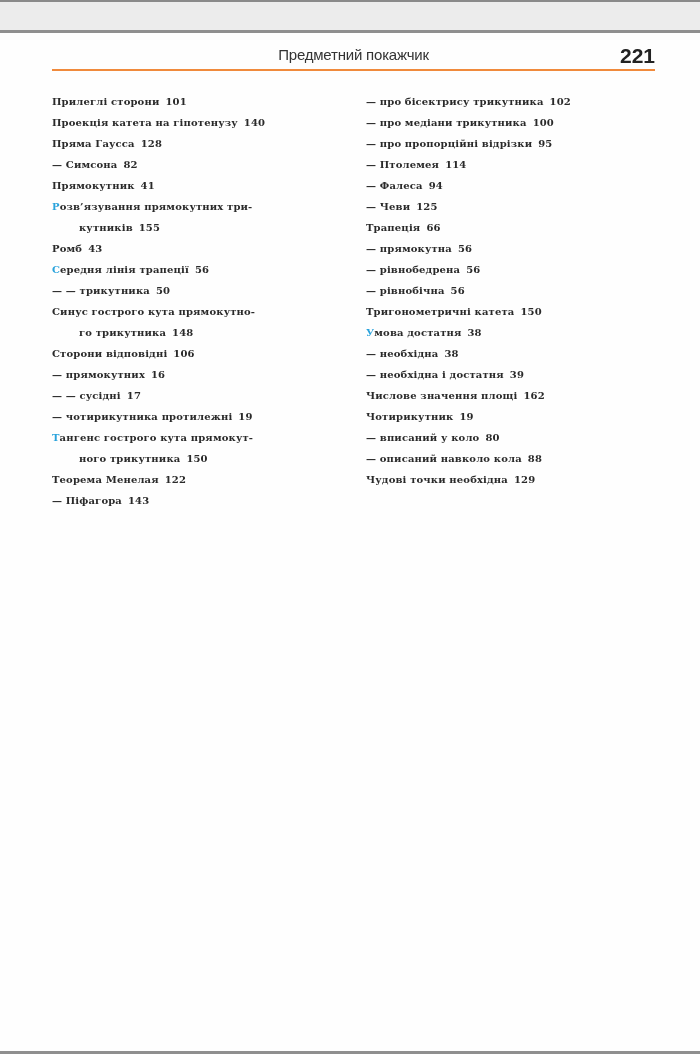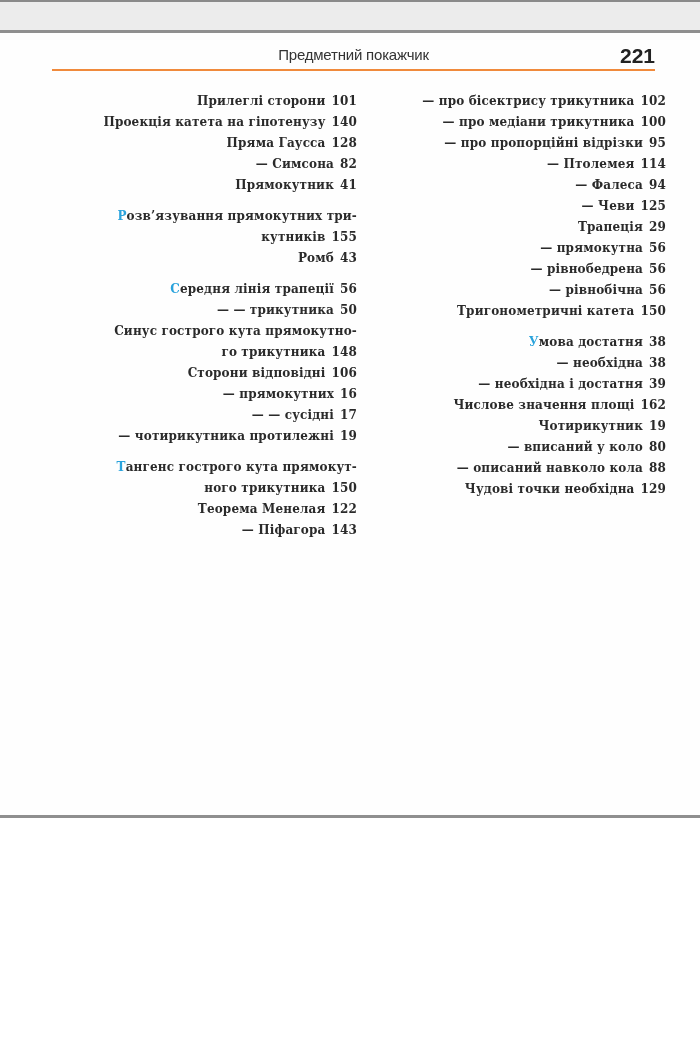--- a/index.html
+++ b/index.html
@@ -6,21 +6,21 @@
       margin: 0;
       padding: 0;
       width: 700px;
       height: 1054px;
       background: #ffffff;
       overflow: hidden;
     }
     .viewer {
       position: relative;
       width: 700px;
-      height: 818px;
+      height: 1054px;
       background: #fefefe;
     }
     .top-bar {
       position: absolute;
       left: 0; top: 0;
       width: 700px;
       height: 33px;
       background: #ececec;
       border-top: 2px solid #8a8a8a;
       border-bottom: 3px solid #8f8f8f;
@@ -64,37 +64,35 @@
       top: -1px;
       font-family: "Liberation Sans", sans-serif;
       font-size: 21px;
       font-weight: bold;
       color: #222222;
     }
     .column {
       position: absolute;
       top: 58px;
       font-family: "DejaVu Serif", serif;
-      font-size: 12px;
+      font-size: 10px;
       font-weight: bold;
       color: #2a2a2a;
       line-height: 21px;
       letter-spacing: 0.15px;
-      text-align: right;
     }
     .col-left { left: 52px; width: 305px; }
     .col-right { left: 366px; width: 300px; }
     .entry {
       white-space: nowrap;
     }
     .entry.cont {
       padding-left: 27px;
     }
     .entry.group-start {
-      margin-top: 10px;
     }
     .entry .pg {
       margin-left: 6px;
     }
     .initial {
       color: #2aa3dc;
     }
   </style>
 </head>
 <body>
@@ -130,21 +128,21 @@
         <div class="entry"><span class="term">Теорема Менелая</span><span class="pg">122</span></div>
         <div class="entry"><span class="term">— Піфагора</span><span class="pg">143</span></div>
       </div>
     <div class="column col-right">
         <div class="entry"><span class="term">— про бісектрису трикутника</span><span class="pg">102</span></div>
         <div class="entry"><span class="term">— про медіани трикутника</span><span class="pg">100</span></div>
         <div class="entry"><span class="term">— про пропорційні відрізки</span><span class="pg">95</span></div>
         <div class="entry"><span class="term">— Птолемея</span><span class="pg">114</span></div>
         <div class="entry"><span class="term">— Фалеса</span><span class="pg">94</span></div>
         <div class="entry"><span class="term">— Чеви</span><span class="pg">125</span></div>
-        <div class="entry"><span class="term">Трапеція</span><span class="pg">29</span></div>
+        <div class="entry"><span class="term">Трапеція</span><span class="pg">66</span></div>
         <div class="entry"><span class="term">— прямокутна</span><span class="pg">56</span></div>
         <div class="entry"><span class="term">— рівнобедрена</span><span class="pg">56</span></div>
         <div class="entry"><span class="term">— рівнобічна</span><span class="pg">56</span></div>
         <div class="entry"><span class="term">Тригонометричні катета</span><span class="pg">150</span></div>
         <div class="entry group-start"><span class="initial">У</span><span class="term">мова достатня</span><span class="pg">38</span></div>
         <div class="entry"><span class="term">— необхідна</span><span class="pg">38</span></div>
         <div class="entry"><span class="term">— необхідна і достатня</span><span class="pg">39</span></div>
         <div class="entry"><span class="term">Числове значення площі</span><span class="pg">162</span></div>
         <div class="entry"><span class="term">Чотирикутник</span><span class="pg">19</span></div>
         <div class="entry"><span class="term">— вписаний у коло</span><span class="pg">80</span></div>

